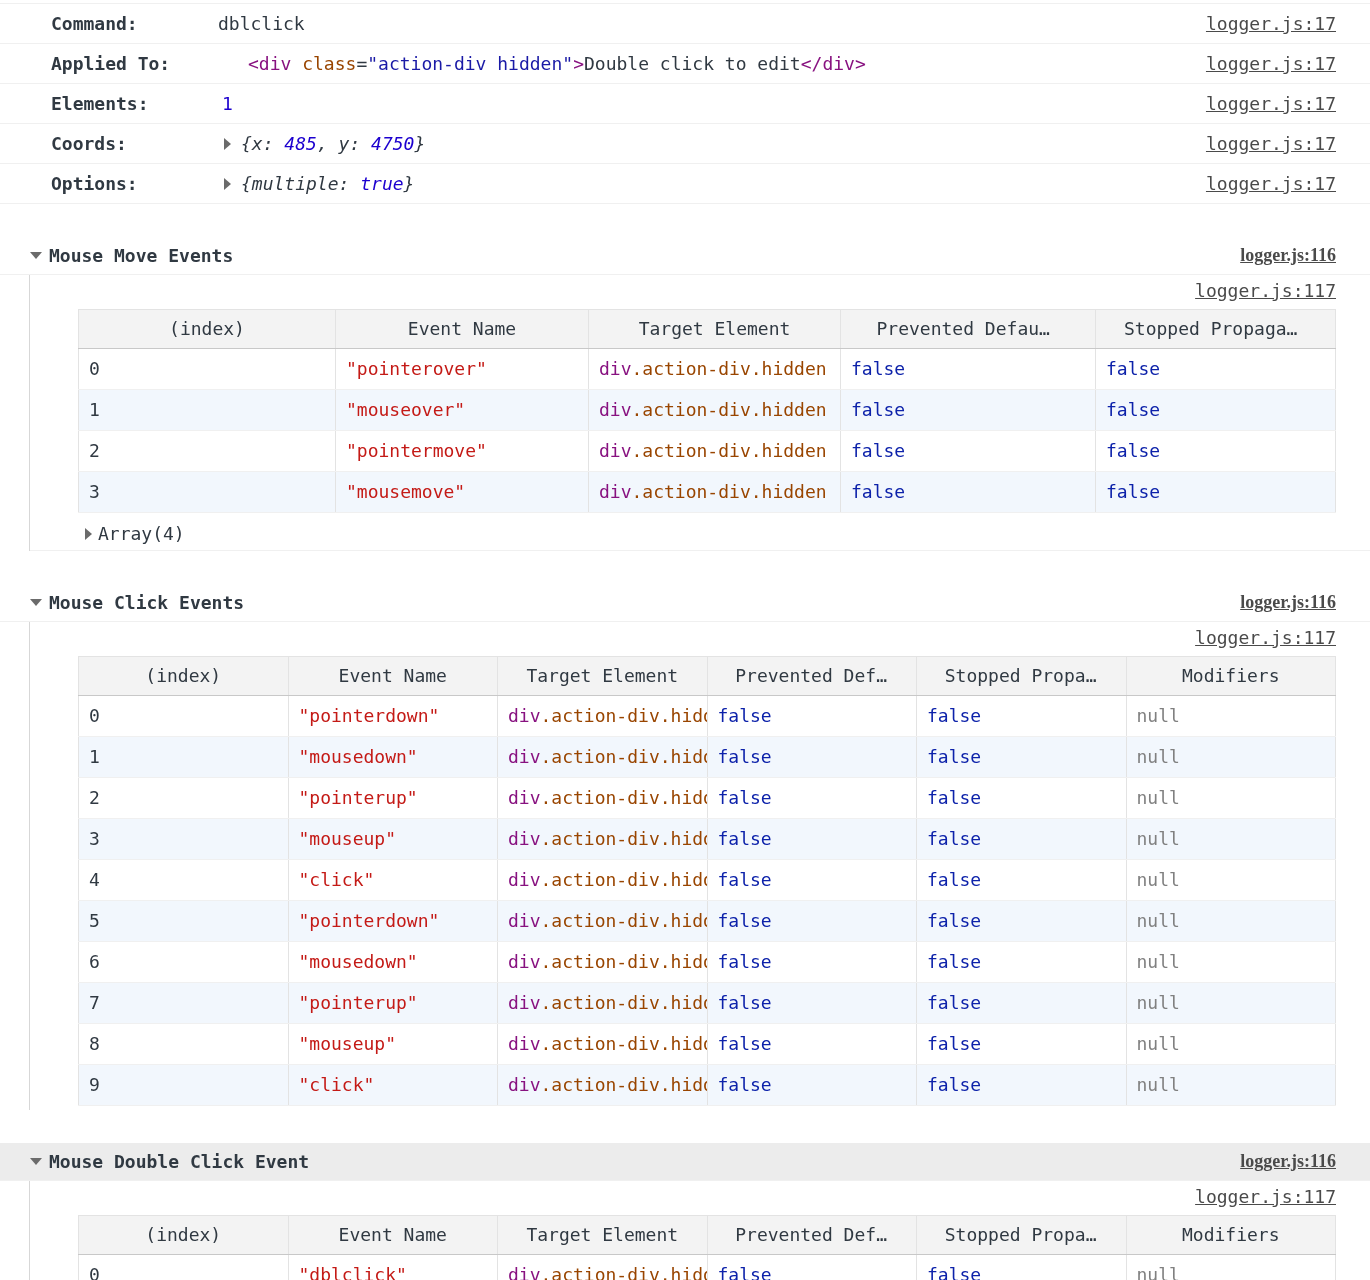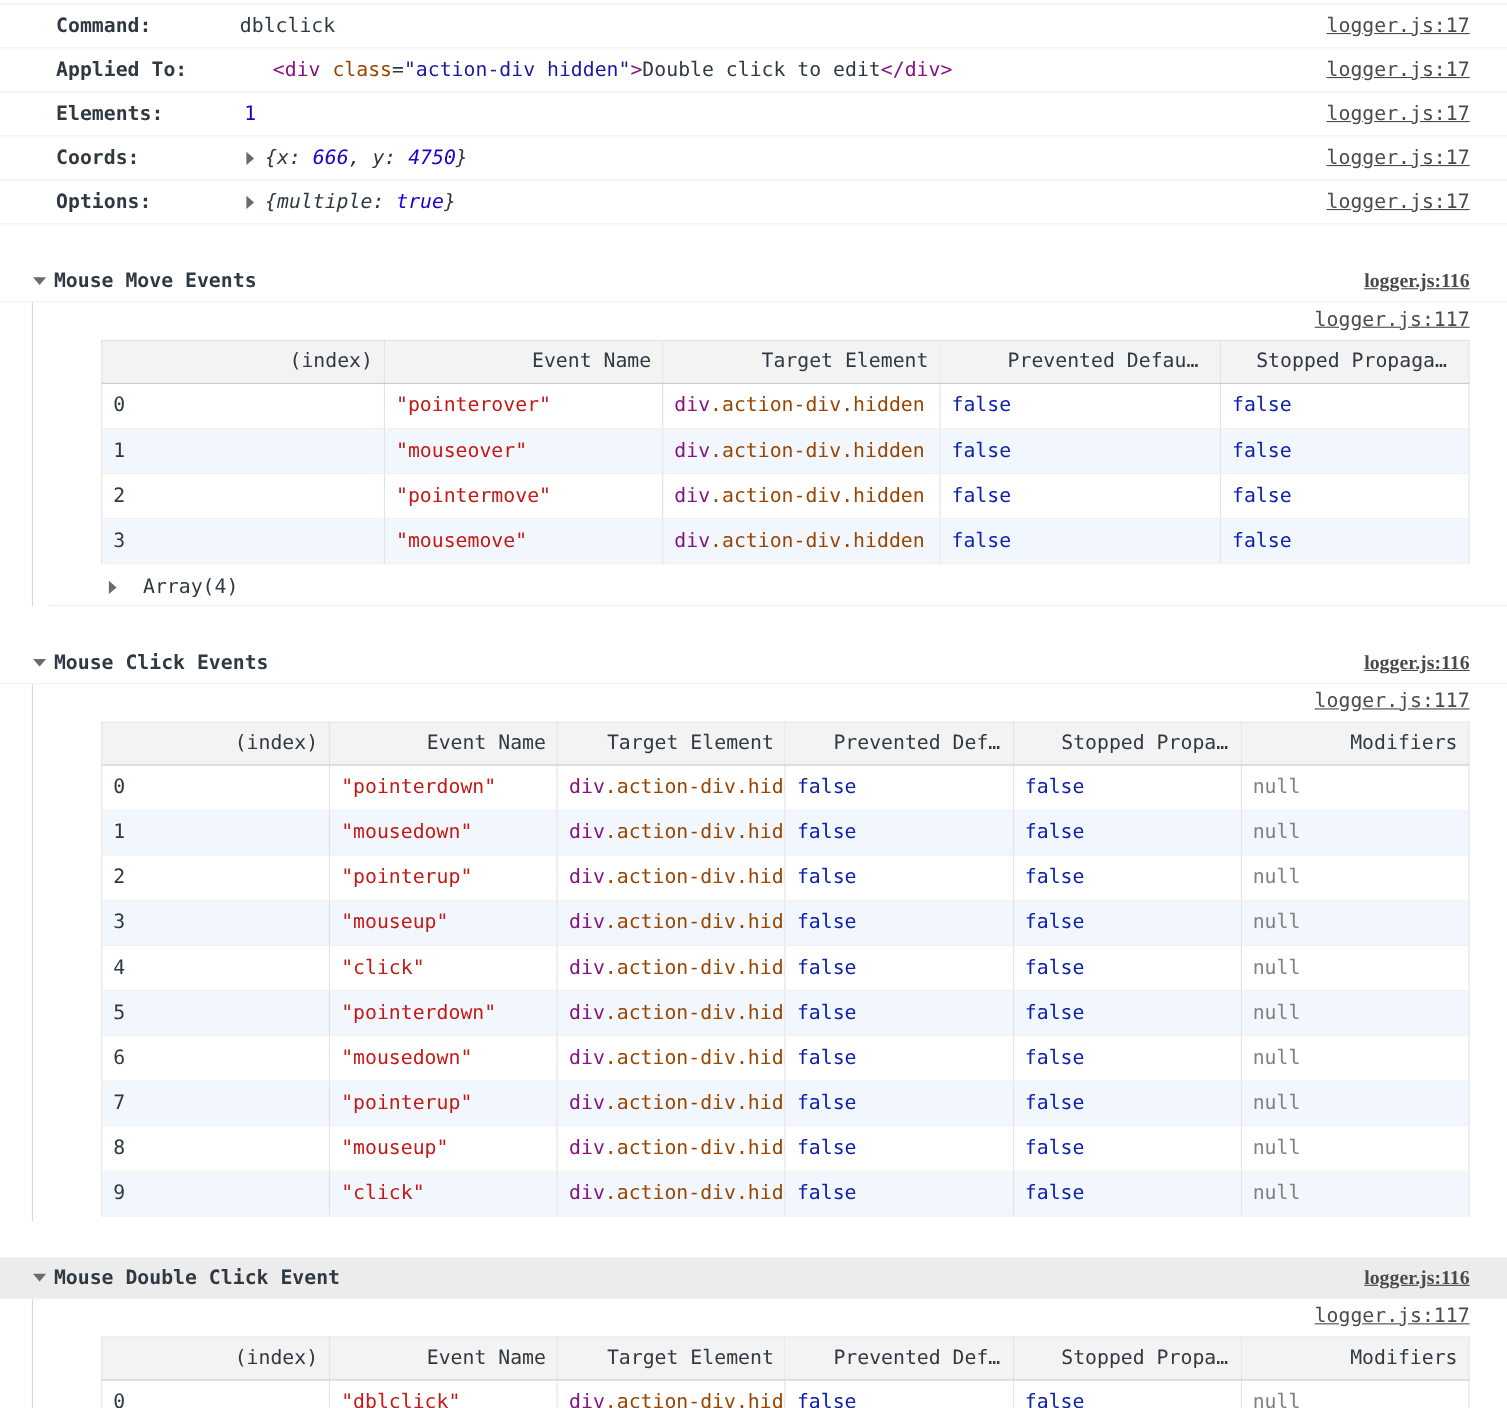--- a/index.html
+++ b/index.html
@@ -35,29 +35,29 @@
   .tri-right { width:0; height:0; border-top:6px solid transparent; border-bottom:6px solid transparent;
                border-left:7px solid #6b6b6b; display:inline-block; flex:none; }
   .row .tri-right { margin-left:6px; }
   .obj-preview { font-style:italic; white-space:pre; margin-left:10px; }
 
   .group-header { display:flex; align-items:center; height:38px; padding:0 34px 0 30px;
                   border-bottom:1px solid var(--row-border,#f0f0f0);margin-top:33px; }
   .group-header.shaded { background:var(--group-header-highlight,#ececec); }
   .group-title { font-weight:bold; margin-left:7px; white-space:nowrap; }
 
-  .group-content { margin-left:29px; border-left:1px solid #d7d7d7;padding-left:14px; }
+  .group-content { margin-left:29px; border-left:1px solid #d7d7d7; }
   .sub-row { display:flex; align-items:center; height:30px; padding-right:34px;
              justify-content:flex-end; }
   .table-wrap { padding:4px 34px 4px 48px; }
 
   .events-table { width:100%; border-collapse:collapse; table-layout:fixed;
                   border:1px solid var(--table-border,#cccccc); }
   .events-table th, .events-table td { line-height:24px; }
-  .events-table th { background:var(--table-header-bg,#f3f3f3); font-weight:normal; text-align:right;
+  .events-table th { background:var(--table-header-bg,#f3f3f3); font-weight:normal; text-align:center;
                      padding:7px 10px; border:1px solid #e3e3e3; border-bottom:1px solid #c8c8c8;
                      overflow:hidden; white-space:nowrap; }
   .events-table td { padding:8px 10px; border-left:1px solid #e3e3e3; border-right:1px solid #e3e3e3;
                      border-bottom:1px solid #f0f0f0; overflow:hidden; white-space:nowrap; }
   .events-table tbody tr:nth-child(even) { background:var(--table-alt-row-bg,#f2f7fd); }
 
   .hcap { display:inline-block; max-width:183px; overflow:hidden; text-overflow:ellipsis;
           white-space:nowrap; vertical-align:bottom; }
   .cols6 .hcap { max-width:153px; }
   .cols5 th:nth-child(1){ width:257px; }
@@ -66,21 +66,21 @@
   .cols5 th:nth-child(4){ width:255px; }
   .cols6 th { width:16.6667%; }
 
   .type-string { color:var(--string-red,#c41a16); }
   .type-boolean { color:var(--boolean-blue,#0d22aa); }
   .type-null { color:var(--null-gray,#808080); }
   .type-index { color:var(--text,#303942); }
 
   .array-row { display:flex; align-items:center; height:34px; padding-left:55px;
                border-bottom:1px solid var(--row-border,#f0f0f0); }
-  .array-label { margin-left:24px; }
+  .array-label { margin-left:6px; }
 </style>
 </head>
 <body>
 
 <div id="console">
 
   <div class="row">
     <span class="label">Command:</span>
     <span class="value">dblclick</span>
     <a class="link">logger.js:17</a>
@@ -94,21 +94,21 @@
 
   <div class="row">
     <span class="label">Elements:</span>
     <span class="value num">1</span>
     <a class="link">logger.js:17</a>
   </div>
 
   <div class="row">
     <span class="label">Coords:</span>
     <span class="tri-right"></span>
-    <span class="obj-preview"><span class="tok-plain">{x: </span><span class="tok-num">666</span><span class="tok-plain">, y: </span><span class="tok-num">4750</span><span class="tok-plain">}</span></span>
+    <span class="obj-preview"><span class="tok-plain">{x: </span><span class="tok-num">485</span><span class="tok-plain">, y: </span><span class="tok-num">4750</span><span class="tok-plain">}</span></span>
     <a class="link">logger.js:17</a>
   </div>
 
   <div class="row">
     <span class="label">Options:</span>
     <span class="tri-right"></span>
     <span class="obj-preview"><span class="tok-plain">{multiple: </span><span class="tok-num">true</span><span class="tok-plain">}</span></span>
     <a class="link">logger.js:17</a>
   </div>
 

